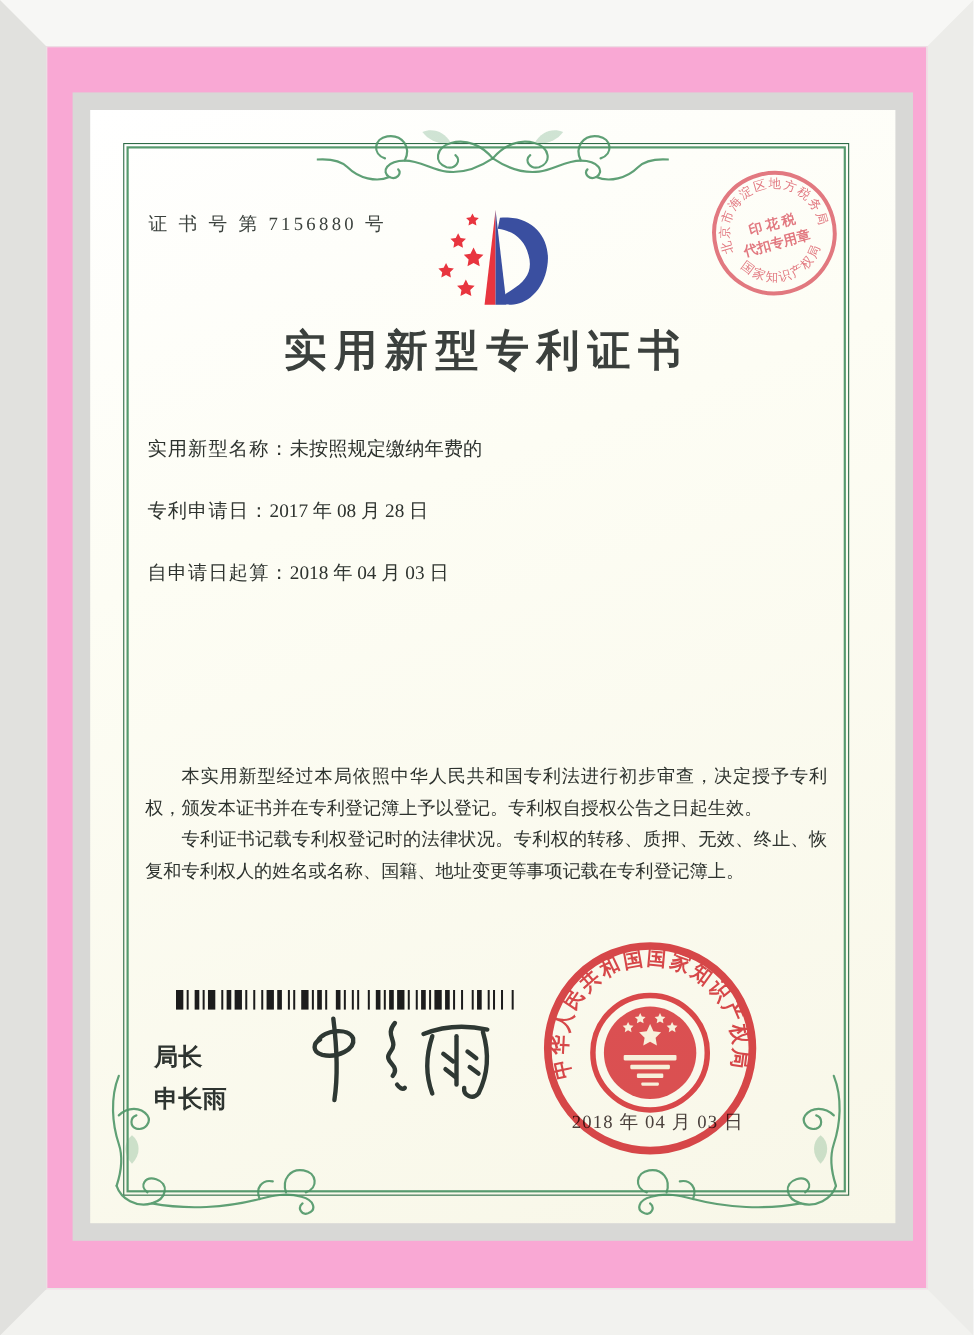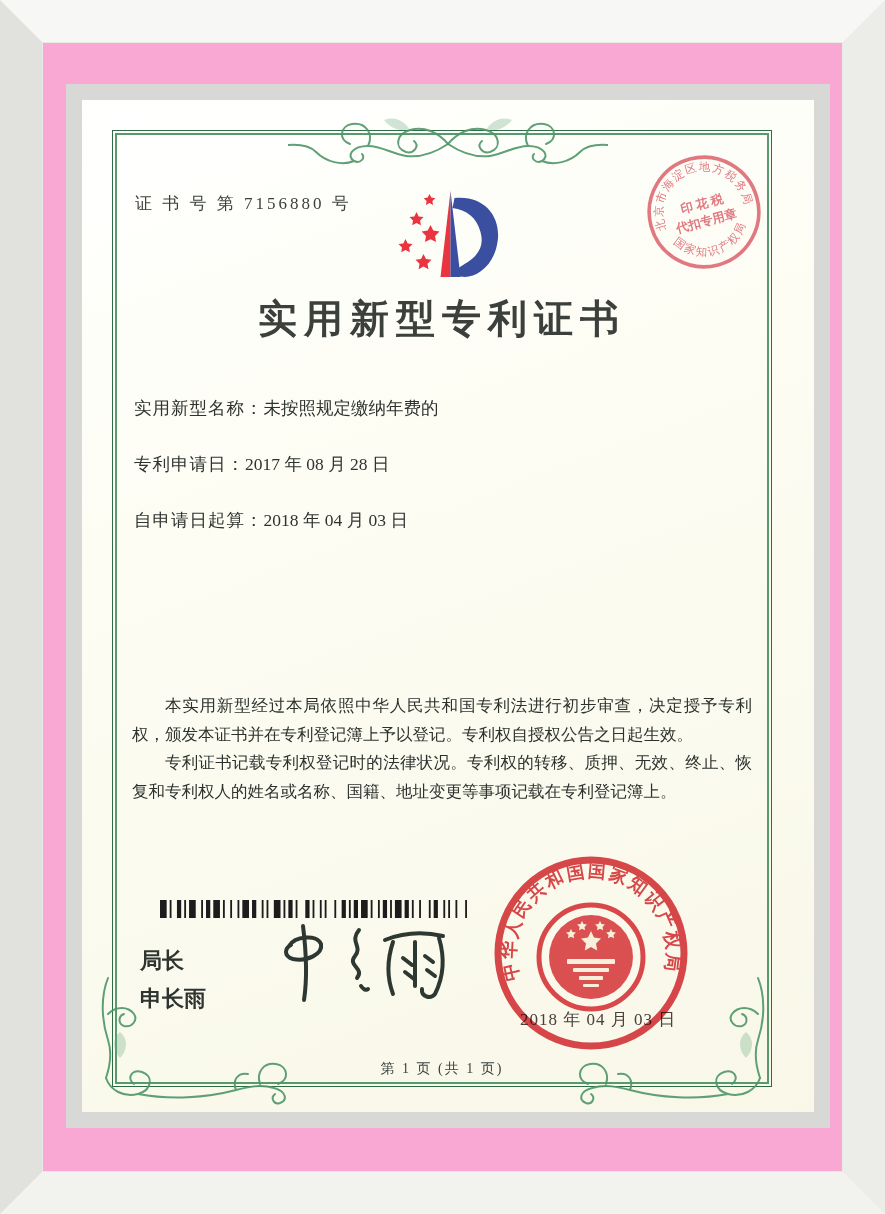--- a/index.html
+++ b/index.html
@@ -230,18 +230,17 @@
           <text font-size="11" fill="#e06a77" letter-spacing="1.5">
             <textPath href="#taxTop">北京市海淀区地方税务局</textPath>
           </text>
           <text font-size="11" fill="#e06a77" letter-spacing="1.5">
             <textPath href="#taxBot">国家知识产权局</textPath>
           </text>
           <text x="60" y="56" text-anchor="middle" font-size="12" font-weight="700" fill="#e06a77">印 花 税</text>
           <text x="60" y="73" text-anchor="middle" font-size="12" font-weight="700" fill="#e06a77">代扣专用章</text>
         </svg>
 
-        <div class="footer">第 1 页 (共 1 页)</div>
 
       </div>
     </div>
   </div>
 </div>
 
 </body></html>

